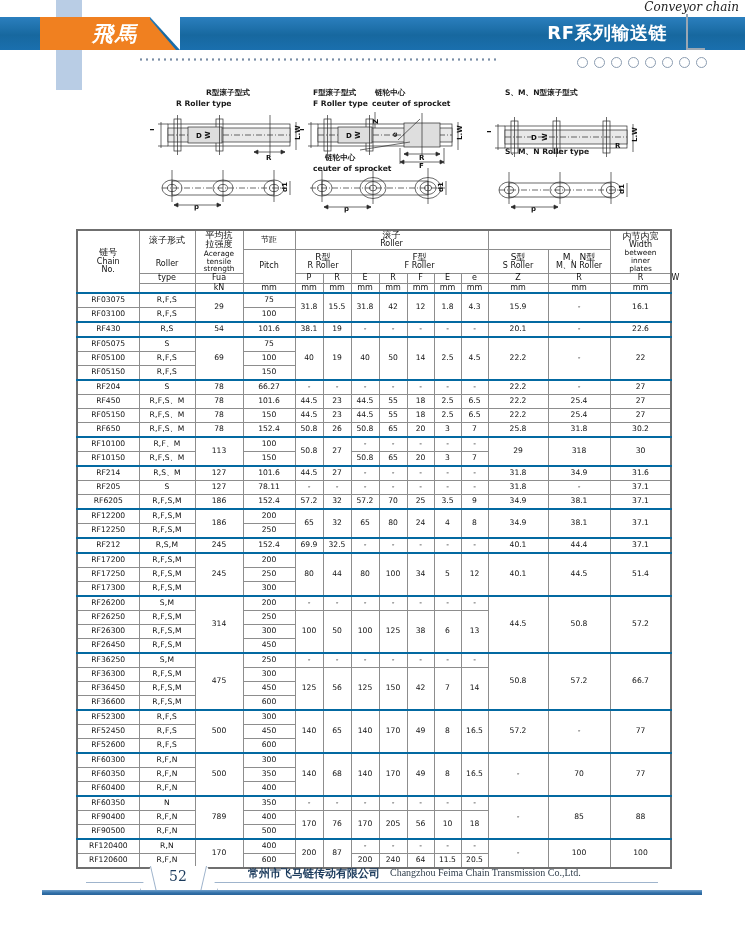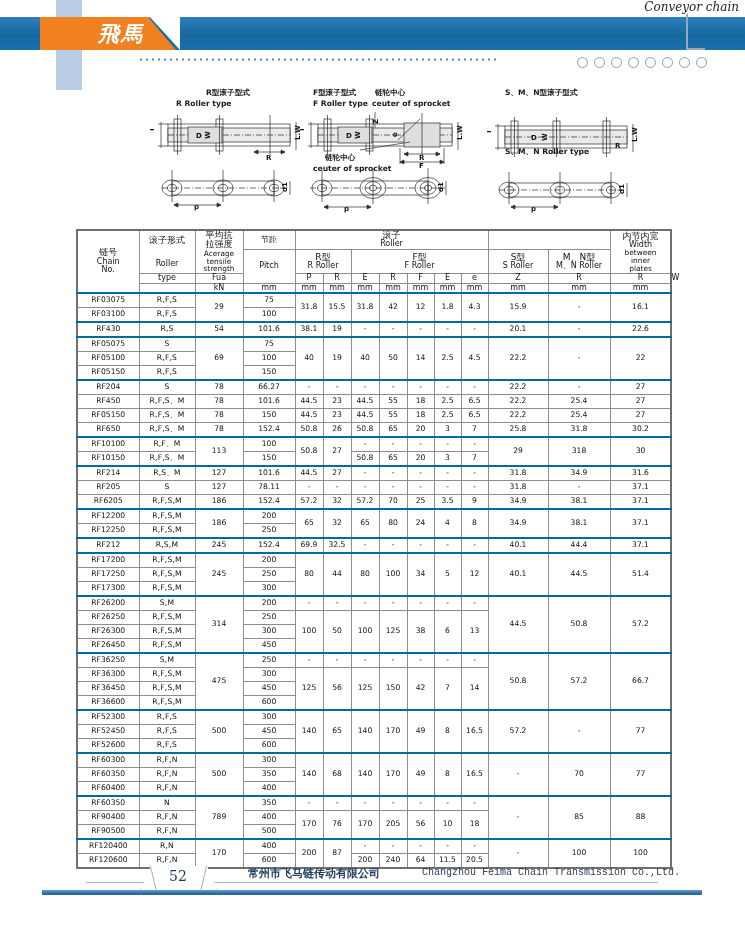--- a/index.html
+++ b/index.html
@@ -51,21 +51,21 @@
   .logo-slant2 {
     position: absolute;
     left: 150px; top: 17px;
     width: 30px; height: 33px;
     background: #ffffff;
     clip-path: polygon(100% 0, 0 0, 100% 100%);
     z-index: 3;
   }
   .logo-text {
     position: absolute;
-    left: 78px; top: 19px;
+    left: 72px; top: 19px;
     width: 86px;
     color: #ffffff;
     font-family: "DejaVu Serif", serif;
     font-size: 21px;
     font-weight: bold;
     font-style: italic;
     letter-spacing: 2px;
     line-height: 29px;
     text-align: center;
     z-index: 6;
@@ -221,36 +221,36 @@
     position: absolute;
     left: 248px; top: 8px;
     font-family: "DejaVu Serif", serif;
     font-size: 11px;
     font-weight: bold;
     color: #1a3a5c;
   }
   .co-en {
     position: absolute;
     left: 390px; top: 9px;
-    font-family: Liberation Mono, monospace;
+    font-family: Liberation Serif, serif;
     font-size: 10px;
     color: #33414f;
-    margin-left: 32px;
   }
 </style>
 </head>
 <body>
 
 <div id="header-zone">
   <div class="left-strip"></div>
   <div class="banner-gradient"></div>
   <div class="logo-slant2"></div>
   <div class="logo-block"></div>
   <div class="logo-slant"></div>
   <div class="logo-text">飛馬</div>
+  <div class="banner-title">RF系列输送链</div>
   <div class="corner-label">Conveyor chain</div>
   <div class="corner-rule-v"></div>
   <div class="corner-rule-h"></div>
   <div class="dotline"></div>
   <div class="circle-row">
     <i></i>
     <i></i>
     <i></i>
     <i></i>
     <i></i>

